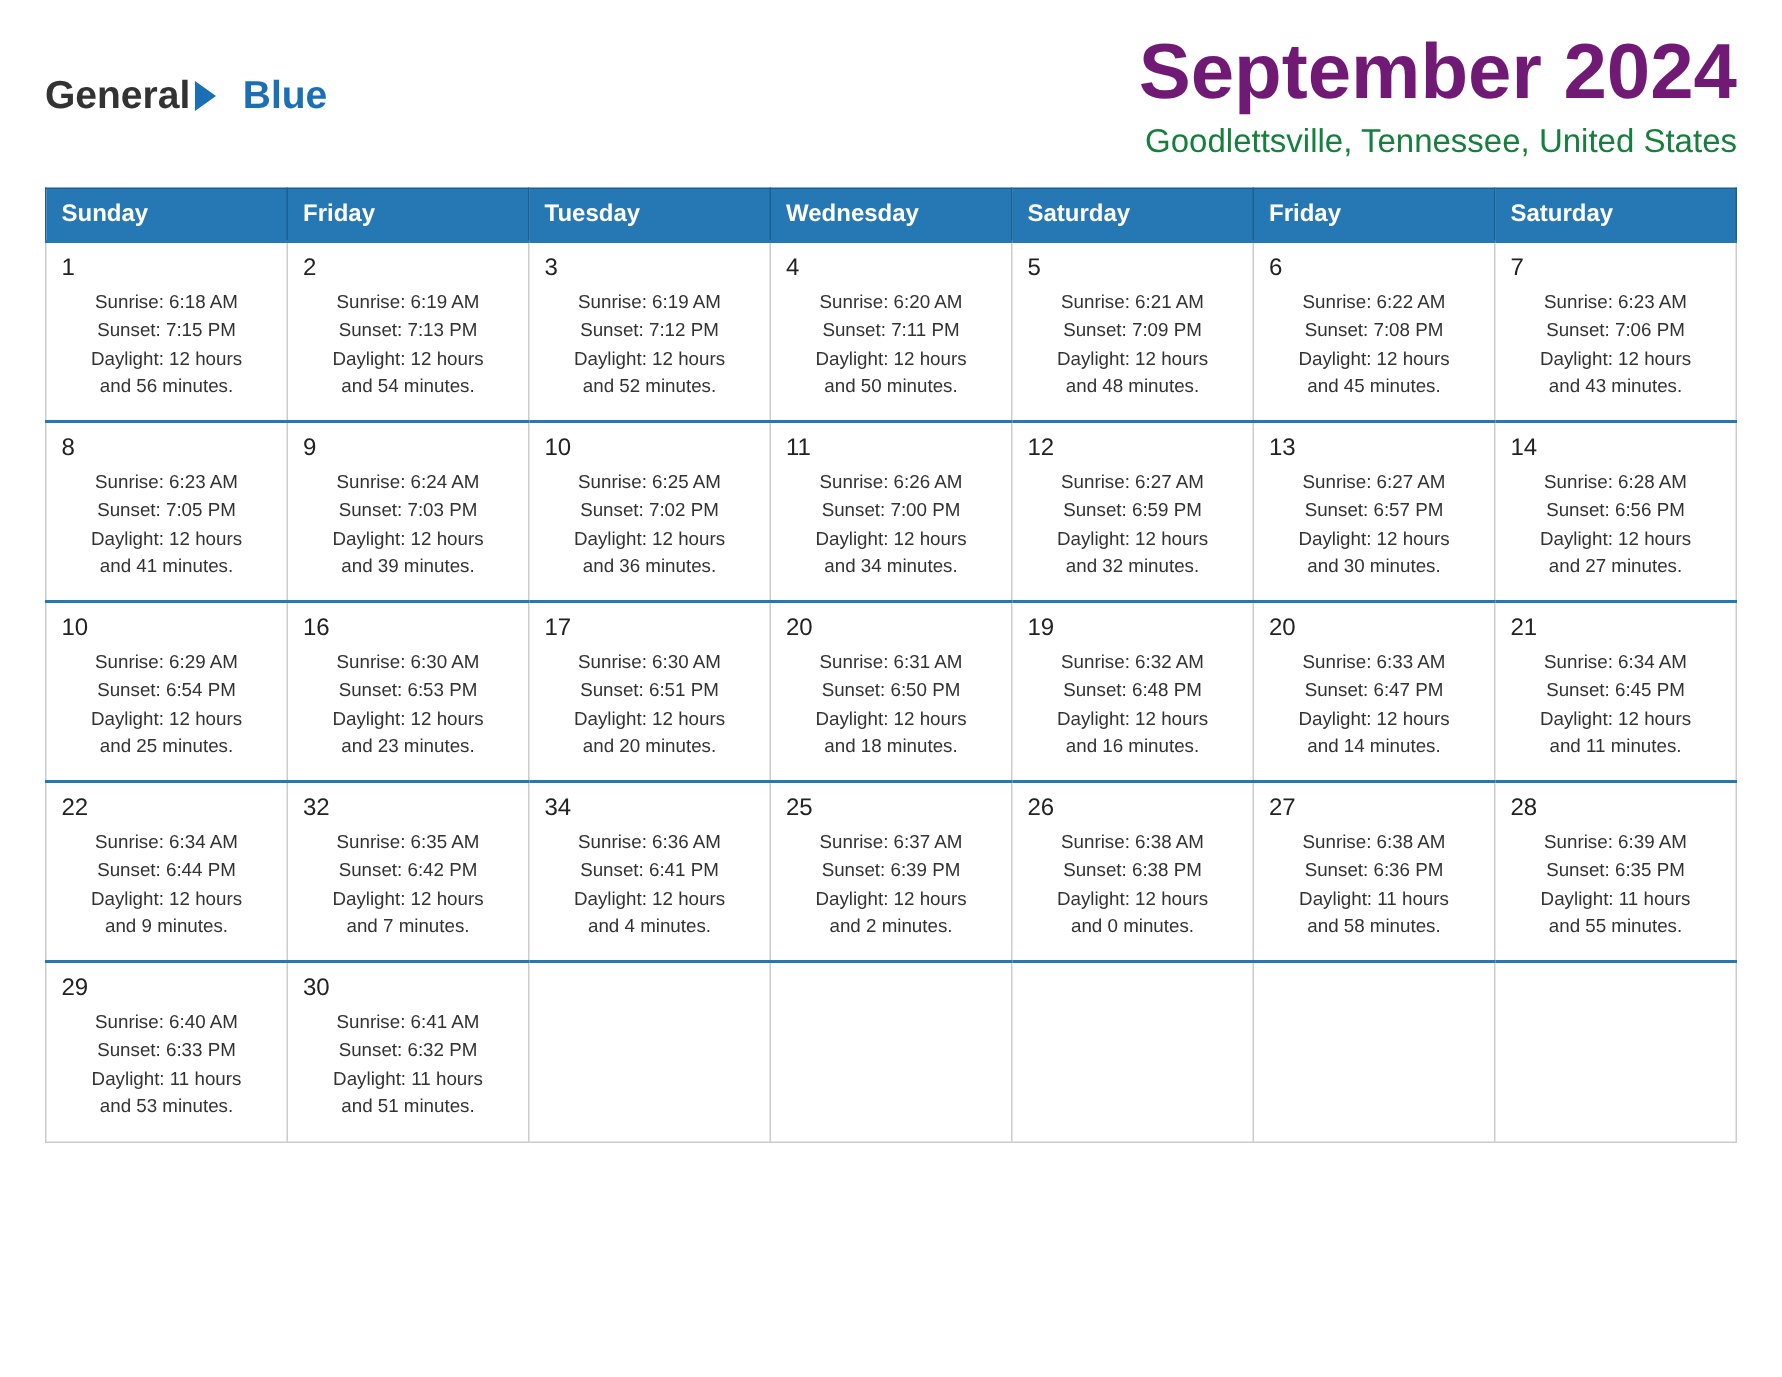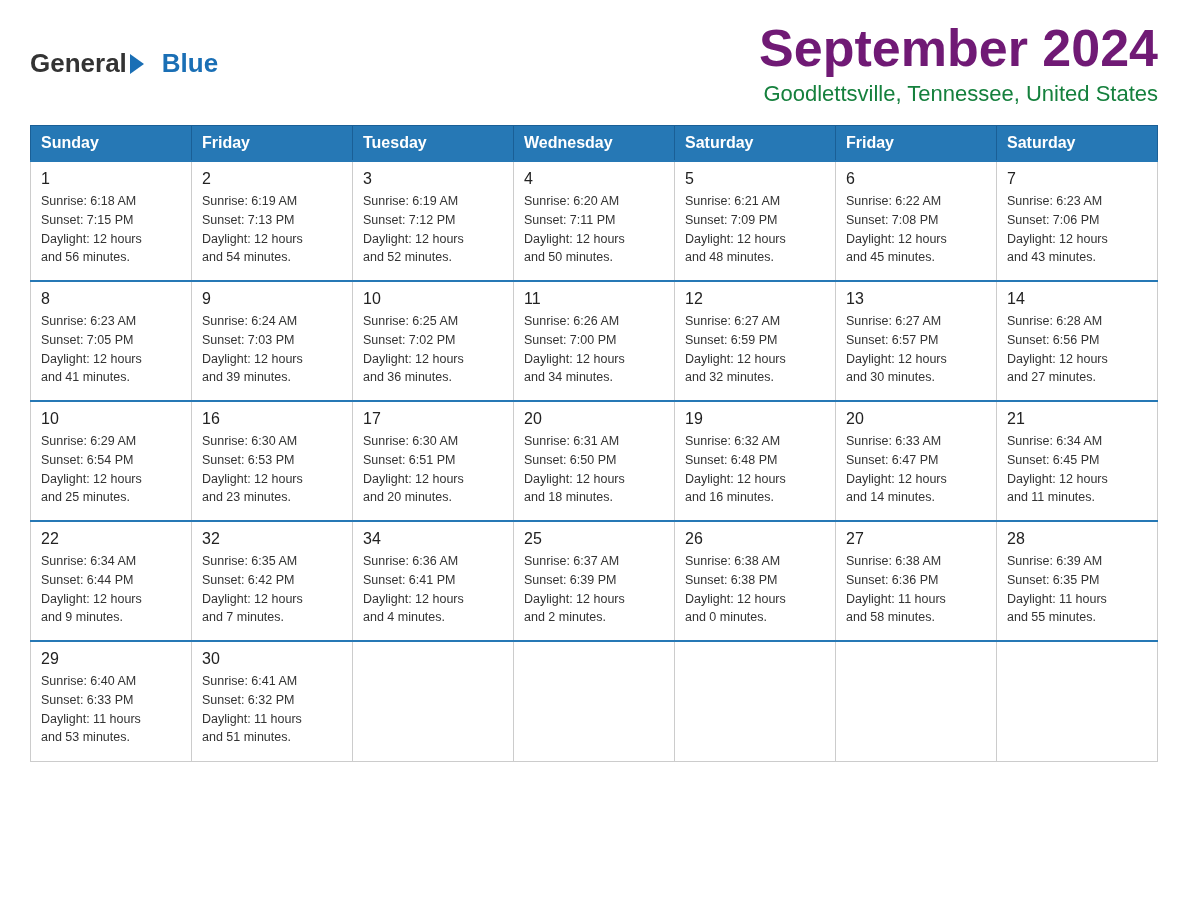--- a/index.html
+++ b/index.html
@@ -95,20 +95,21 @@
       font-size: 16px;
       font-weight: normal;
       color: #222;
       display: block;
       margin-bottom: 4px;
     }
     .day-info {
       font-size: 12.5px;
       line-height: 1.5;
       color: #333;
+      text-align: center;
     }
     .empty-cell {
       background: #fff;
     }
     tbody tr td {
       border-bottom: 1px solid #bbb;
     }
     
     tbody tr:not(:first-child) td {
       border-top: 2px solid #2678b5;

